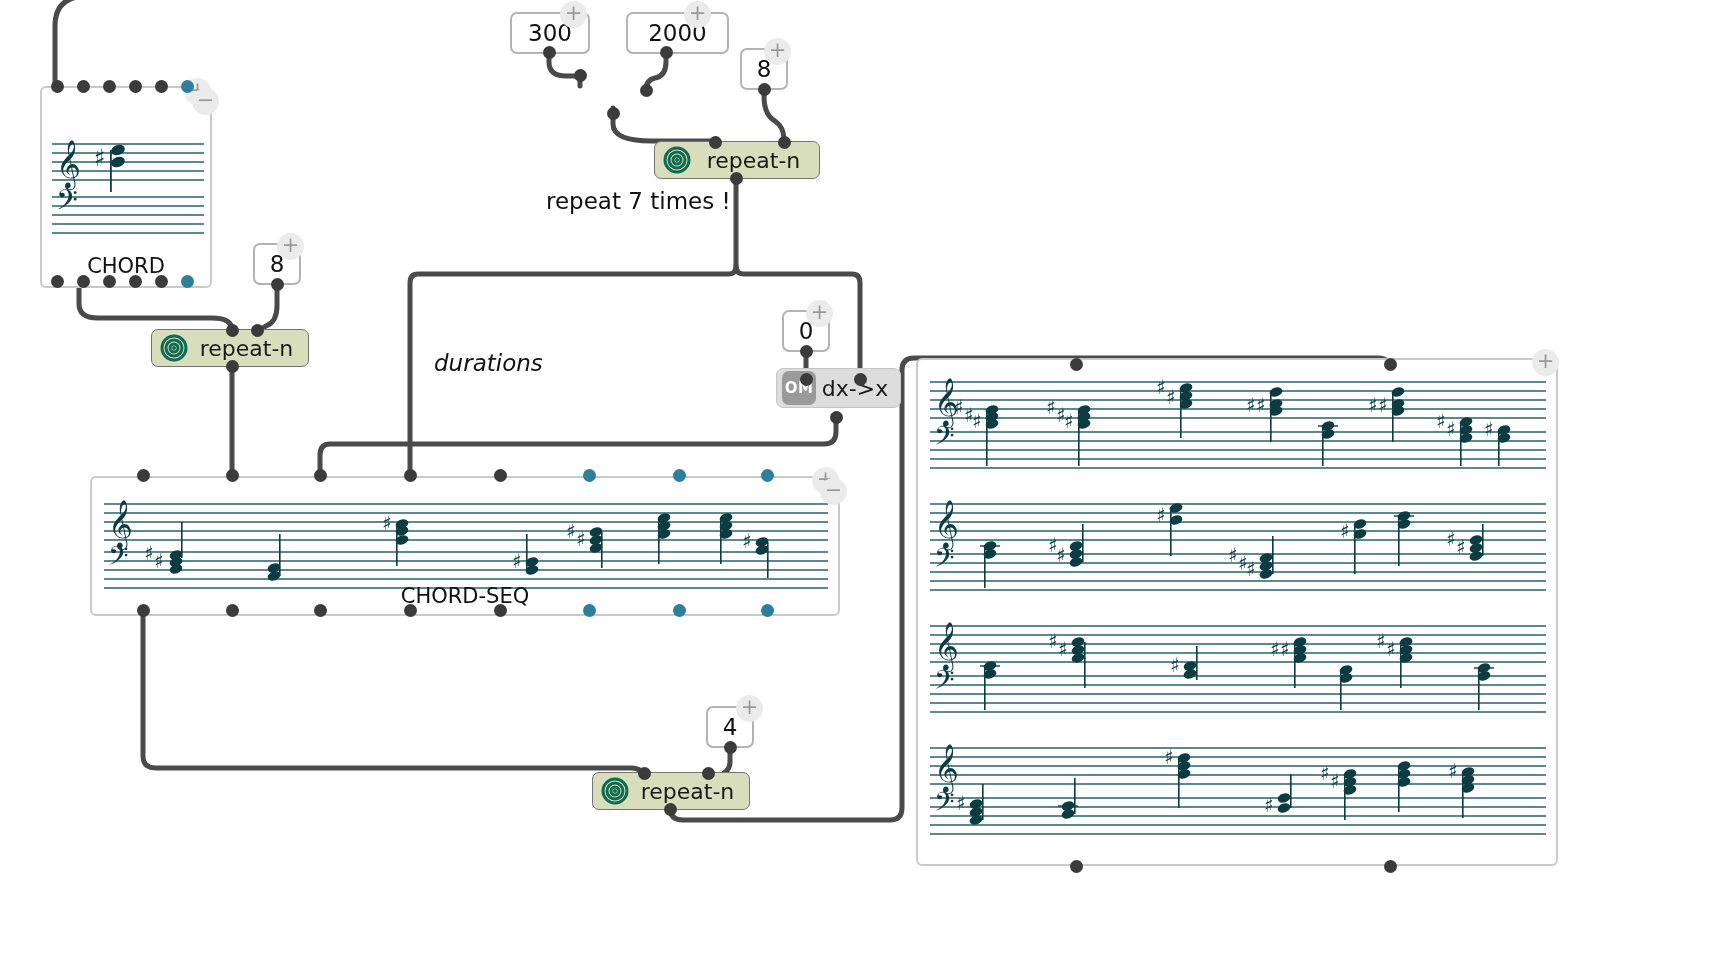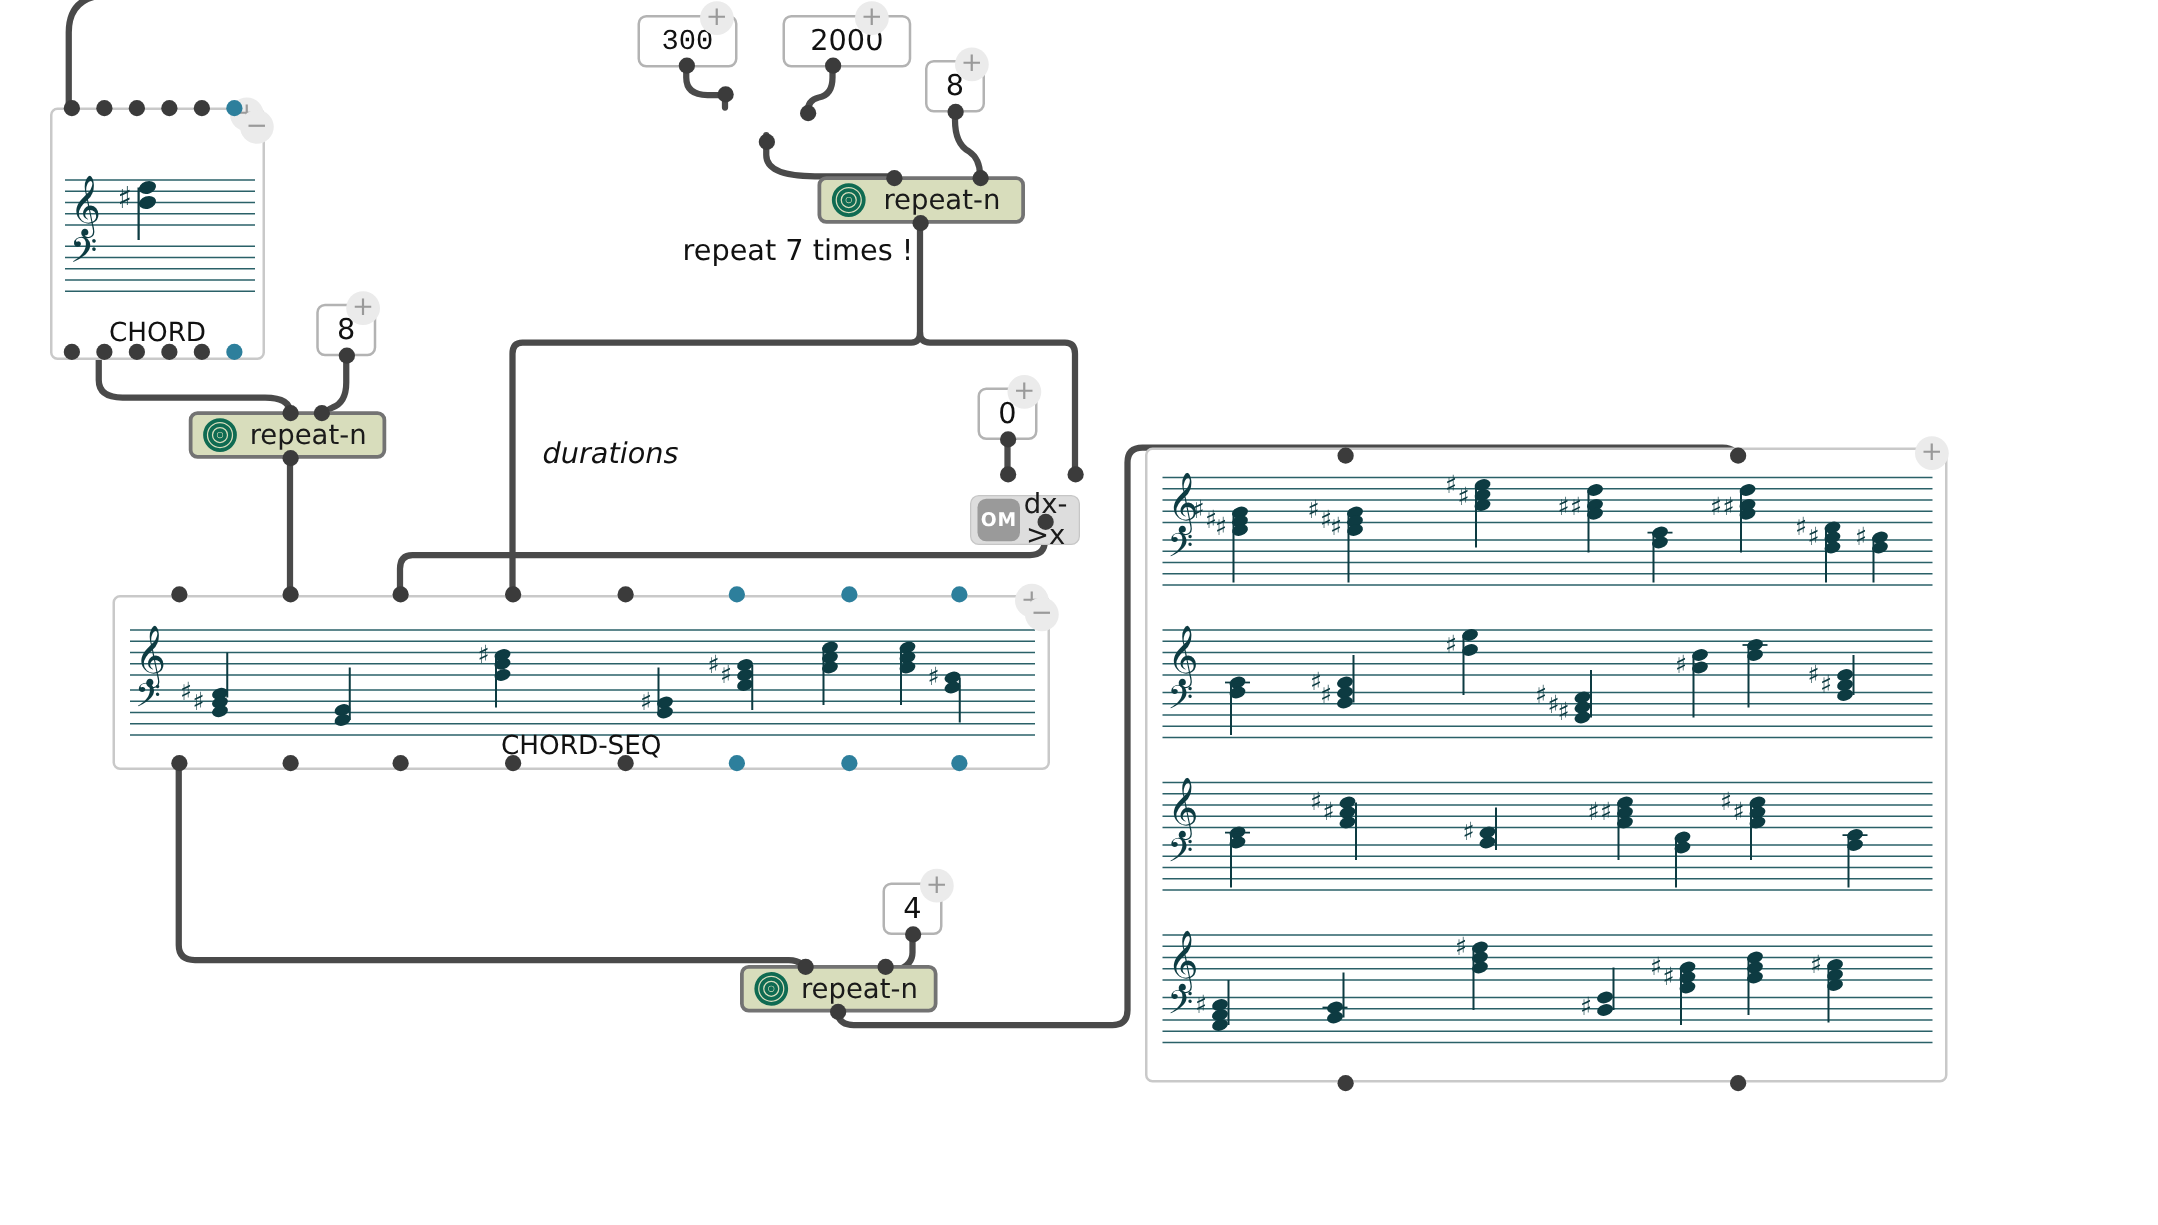--- a/index.html
+++ b/index.html
@@ -19,21 +19,21 @@
 
   
   .badge{position:absolute;width:27px;height:27px;border-radius:50%;
          background:#ebebeb;color:#9a9a9a;font-size:21px;line-height:25px;
          text-align:center;font-weight:400;}
   .badge.minus{font-size:21px;}
 
   
   .fnbox{border-radius:7px;display:flex;align-items:center;
          box-sizing:border-box;font-size:22px;color:#1a1a1a;}
-  .fnbox.green{background:#d8ddbc;border:3px solid #737373;}
+  .fnbox.green{background:#d8ddbc;border:1px solid #737373;}
   .fnbox.grey{background:#dddddd;border:1px solid #c6c6c6;}
   .fnbox .lbl{flex:1;text-align:center;padding-right:6px;}
 
   
   .chip{width:34px;height:34px;margin-left:5px;border-radius:6px;
         display:flex;align-items:center;justify-content:center;flex:none;}
   .chip.om{background:#9a9a9a;color:#fff;font-size:15px;font-weight:bold;
            letter-spacing:.5px;border-radius:7px;}
 
   
@@ -130,21 +130,21 @@
   <div class="port" style="left:155px;top:80px;"></div>
   <div class="port blue" style="left:181px;top:80px;"></div>
 
   <div class="port" style="left:51px;top:275px;"></div>
   <div class="port" style="left:77px;top:275px;"></div>
   <div class="port" style="left:103px;top:275px;"></div>
   <div class="port" style="left:129px;top:275px;"></div>
   <div class="port" style="left:155px;top:275px;"></div>
   <div class="port blue" style="left:181px;top:275px;"></div>
 
-  <div class="node numbox" style="left:510px;top:12px;width:80px;height:42px;font-family:Liberation Mono, monospace;">
+  <div class="node numbox" style="left:510px;top:12px;width:80px;height:42px;">
     <span class="val">300</span>
   </div>
   <div class="badge" style="left:560px;top:1px;">+</div>
   <div class="port" style="left:543px;top:46px;"></div>
 
   <div class="node numbox" style="left:626px;top:12px;width:103px;height:42px;">
     <span class="val">2000</span>
   </div>
   <div class="badge" style="left:684px;top:1px;">+</div>
   <div class="port" style="left:660px;top:46px;"></div>
@@ -202,21 +202,21 @@
   <div class="port" style="left:226px;top:360px;"></div>
 
   <div class="comment ital" style="left:434px;top:350px;">durations</div>
 
   <div class="node numbox" style="left:782px;top:310px;width:48px;height:42px;">
     <span class="val">0</span>
   </div>
   <div class="badge" style="left:806px;top:300px;">+</div>
   <div class="port" style="left:800px;top:345px;"></div>
 
-  <div class="node fnbox grey" style="left:776px;top:396px;width:88px;height:40px;justify-content:center;">
+  <div class="node fnbox grey" style="left:776px;top:368px;width:125px;height:40px;justify-content:center;">
     <span class="chip om">OM</span>
     <span class="lbl">dx-&gt;x</span>
   </div>
   <div class="port" style="left:800px;top:373px;"></div>
   <div class="port" style="left:854px;top:373px;"></div>
   <div class="port" style="left:830px;top:411px;"></div>
 
   <div class="node panel" style="left:90px;top:476px;width:750px;height:140px;">
     <div class="staffwrap" style="left:10px;top:22px;width:728px;height:92px;">
       <svg width="728" height="92" viewBox="0 0 728 92">

